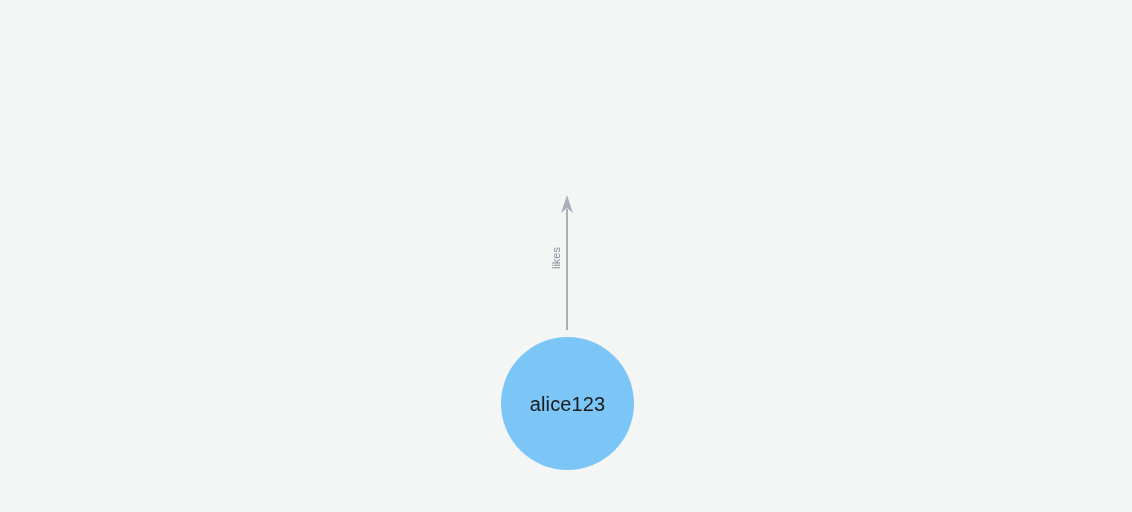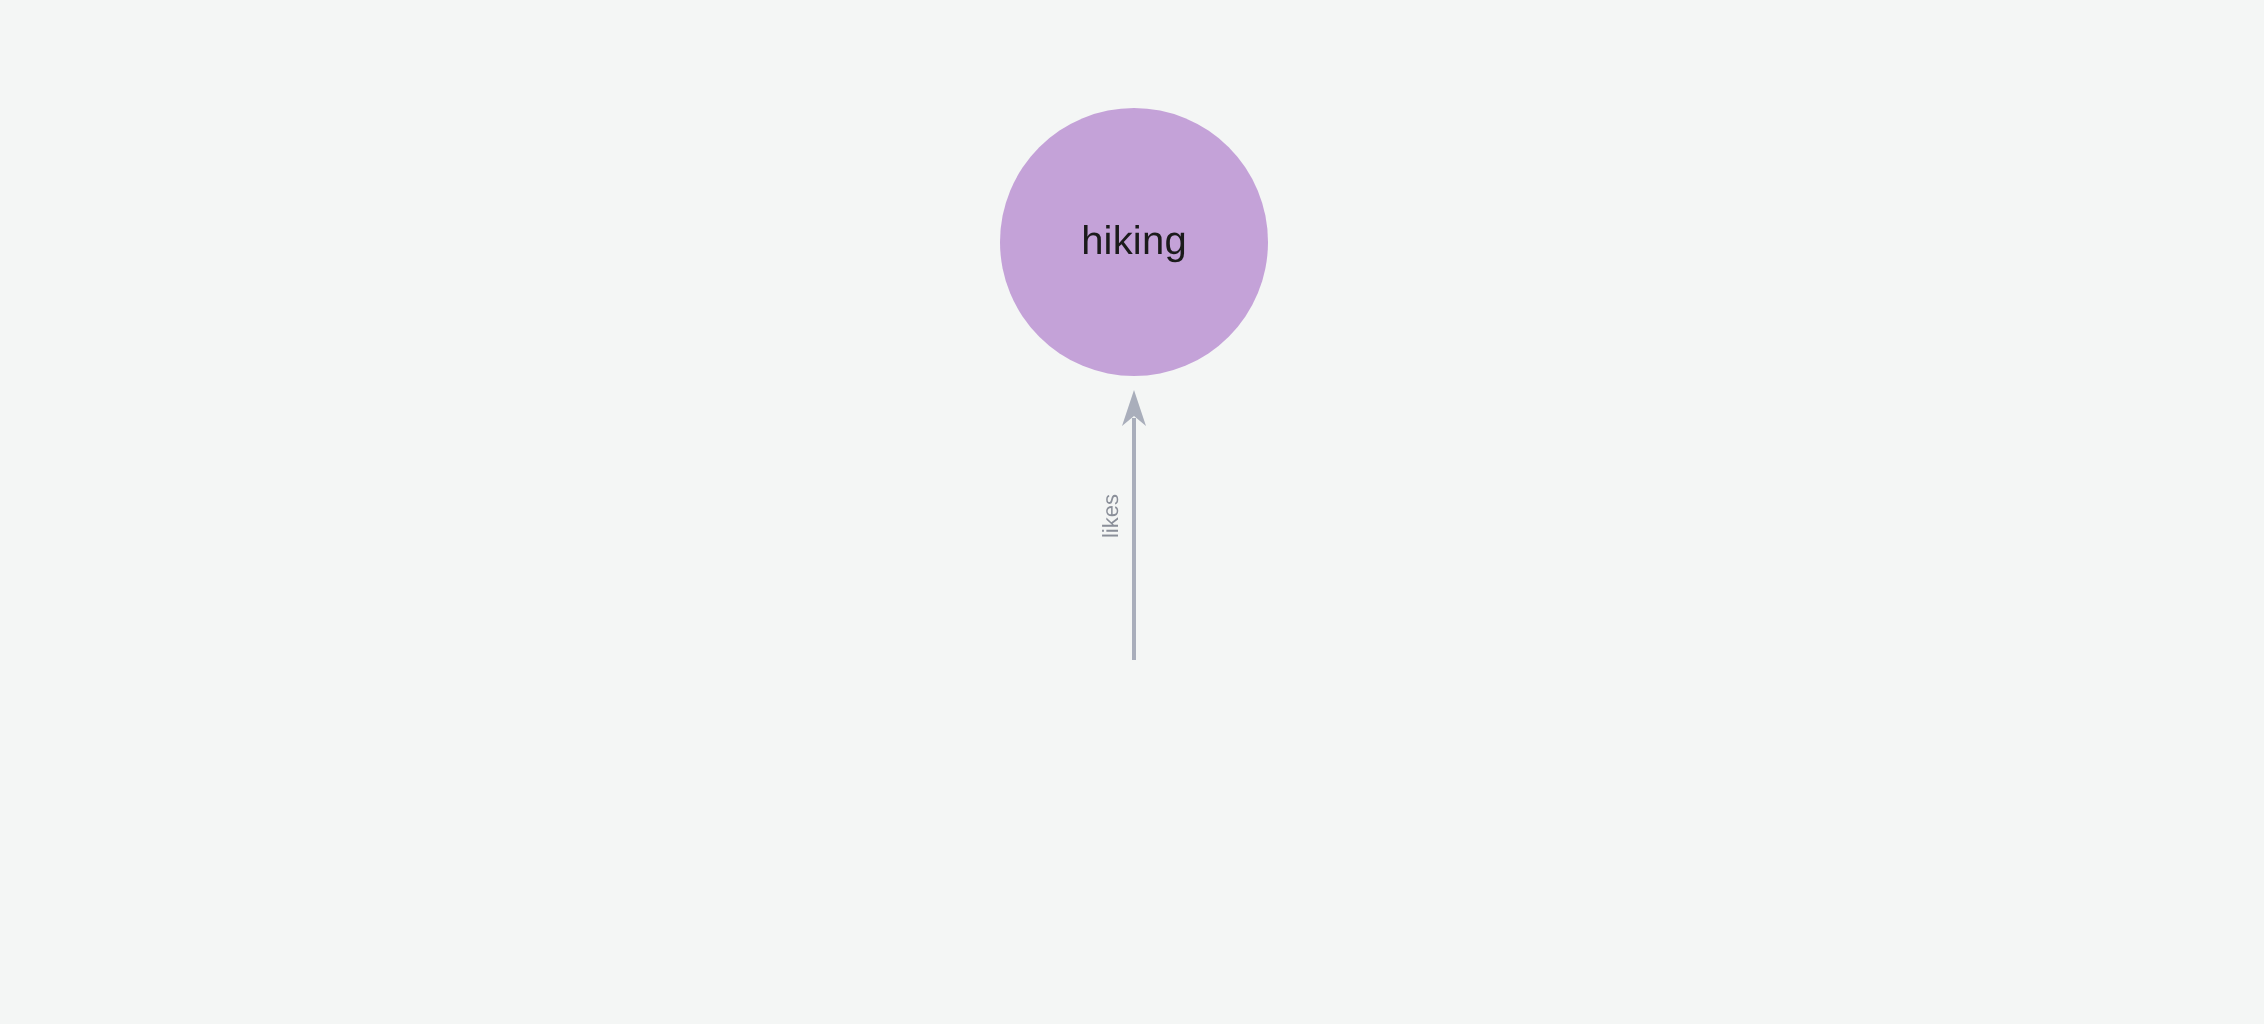--- a/index.html
+++ b/index.html
@@ -79,18 +79,18 @@
 
   <svg class="graph-svg" viewBox="0 0 1132 512">
     <g>
       <line x1="567" y1="330" x2="567" y2="209" stroke="#a9aebb" stroke-width="2"></line>
       <polygon points="567,195 573,213 567,208 561,213" fill="#a9aebb"></polygon>
     </g>
   </svg>
 
   <div class="edge-label">likes</div>
 
-  <div class="node" id="node-hiking">
-    <span class="node-label">hiking</span>
+
+  <div class="node" id="node-alice123">
+    <span class="node-label">alice123</span>
   </div>
-
 
 </div>
 
 </body></html>

